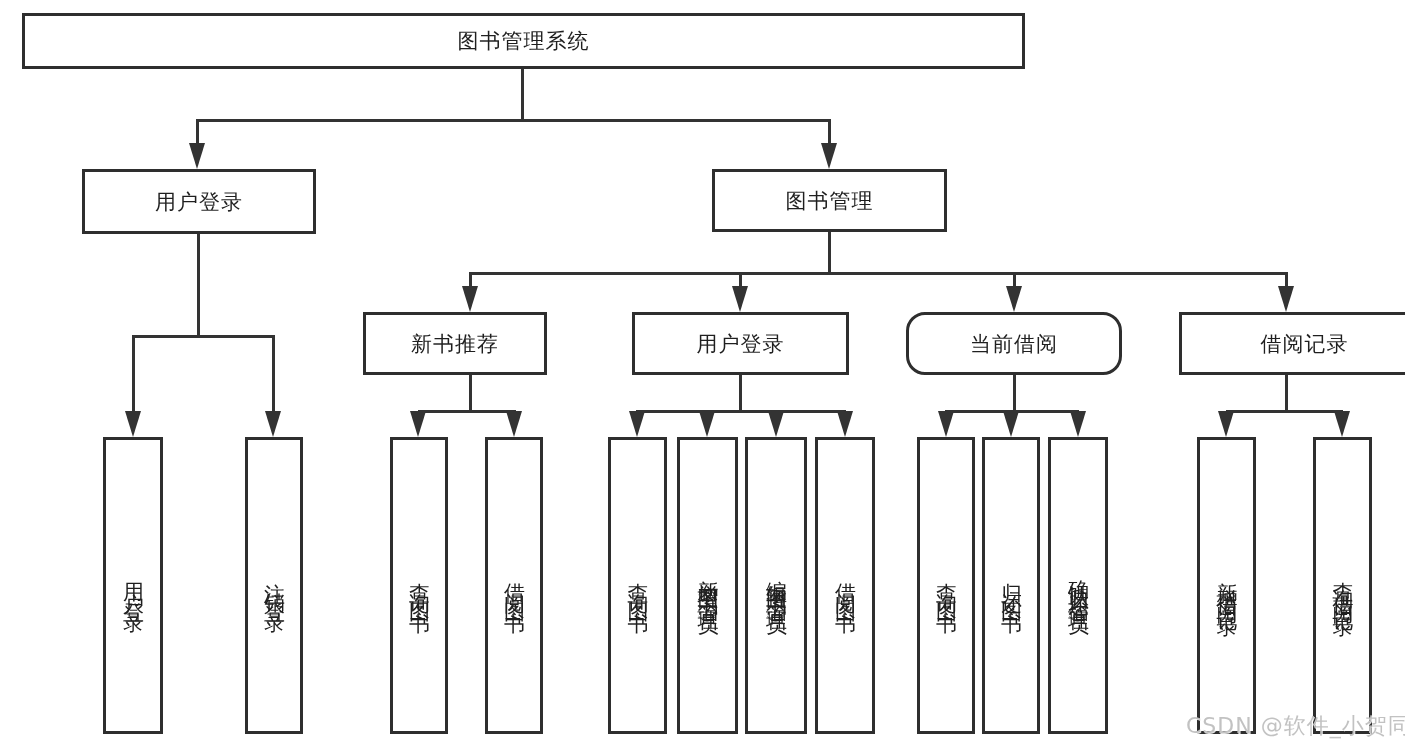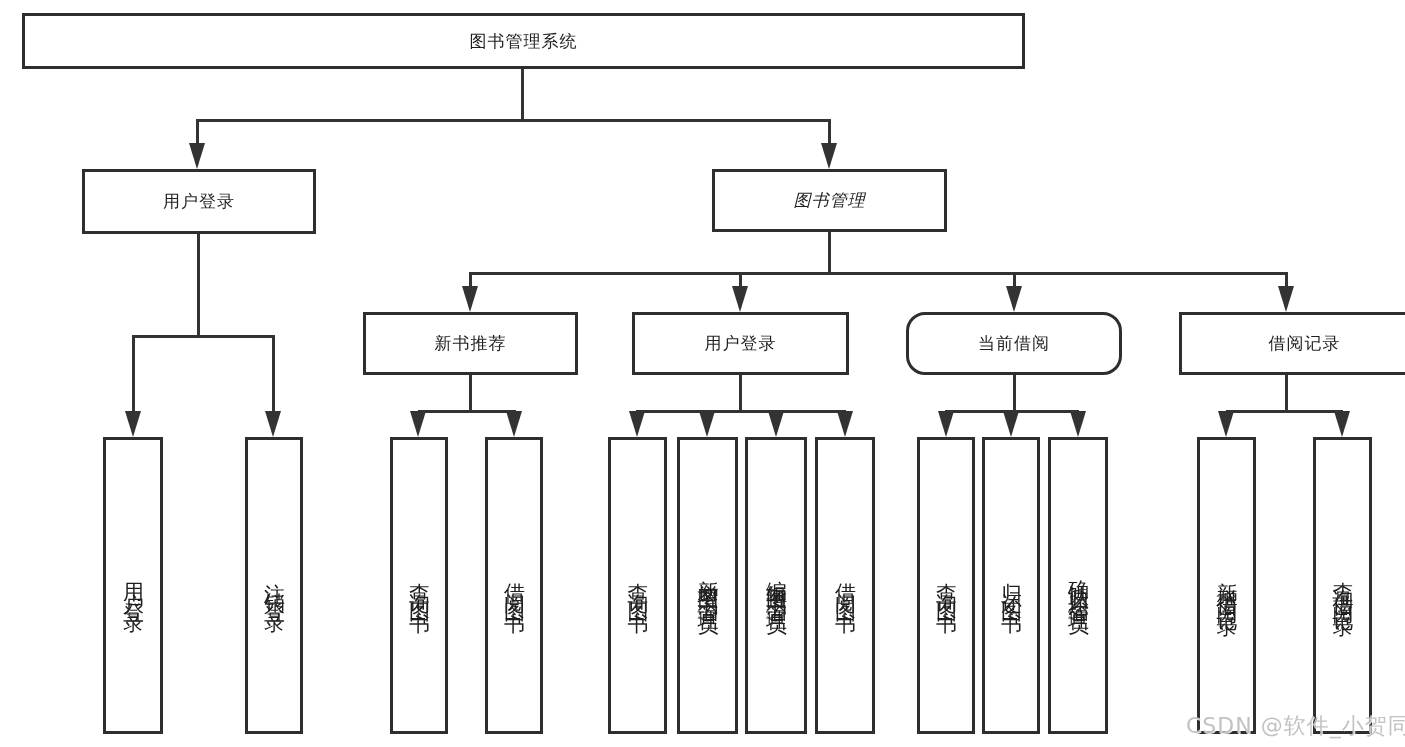--- a/index.html
+++ b/index.html
@@ -4,21 +4,21 @@
 <style>
   html,body{margin:0;padding:0;background:#ffffff;}
   .canvas{
     position:relative;width:1405px;height:747px;background:#ffffff;overflow:hidden;
     font-family:"DejaVu Sans","Liberation Sans",sans-serif;color:#1f1f1f;
   }
   .node{
     position:absolute;background:#ffffff;border:3px solid #2e2e2e;box-sizing:border-box;
     display:flex;align-items:center;justify-content:center;z-index:2;
   }
-  .node .lbl{font-size:17px;letter-spacing:1px;color:#1f1f1f;white-space:nowrap;}
+  .node .lbl{font-size:21px;letter-spacing:1px;color:#1f1f1f;white-space:nowrap;}
   .leaf .vlbl{
     writing-mode:vertical-rl;font-size:21px;letter-spacing:10px;color:#1f1f1f;
     line-height:1;white-space:nowrap;
   }
   .hline,.vline{position:absolute;background:#333333;z-index:1;}
   .hline{height:3px;}
   .vline{width:3px;}
   .arrow{
     position:absolute;width:0;height:0;z-index:1;
     border-left:8px solid transparent;border-right:8px solid transparent;
@@ -83,25 +83,25 @@
   <div class="arrow" style="left:1218px;top:411px;"></div>
   <div class="arrow" style="left:1334px;top:411px;"></div>
 
   <div class="node" style="left:22px;top:13px;width:1003px;height:56px;">
     <span class="lbl">图书管理系统</span>
   </div>
 
   <div class="node" style="left:82px;top:169px;width:234px;height:65px;">
     <span class="lbl">用户登录</span>
   </div>
-  <div class="node" style="left:712px;top:169px;width:235px;height:63px;font-style:italic;">
+  <div class="node" style="left:712px;top:169px;width:235px;height:63px;">
     <span class="lbl">图书管理</span>
   </div>
 
-  <div class="node" style="left:363px;top:312px;width:215px;height:63px;">
+  <div class="node" style="left:363px;top:312px;width:184px;height:63px;">
     <span class="lbl">新书推荐</span>
   </div>
   <div class="node" style="left:632px;top:312px;width:217px;height:63px;">
     <span class="lbl">用户登录</span>
   </div>
   <div class="node" style="left:906px;top:312px;width:216px;height:63px;border-radius:19px;">
     <span class="lbl">当前借阅</span>
   </div>
   <div class="node" style="left:1179px;top:312px;width:244px;height:63px;padding-left:7px;">
     <span class="lbl">借阅记录</span>

